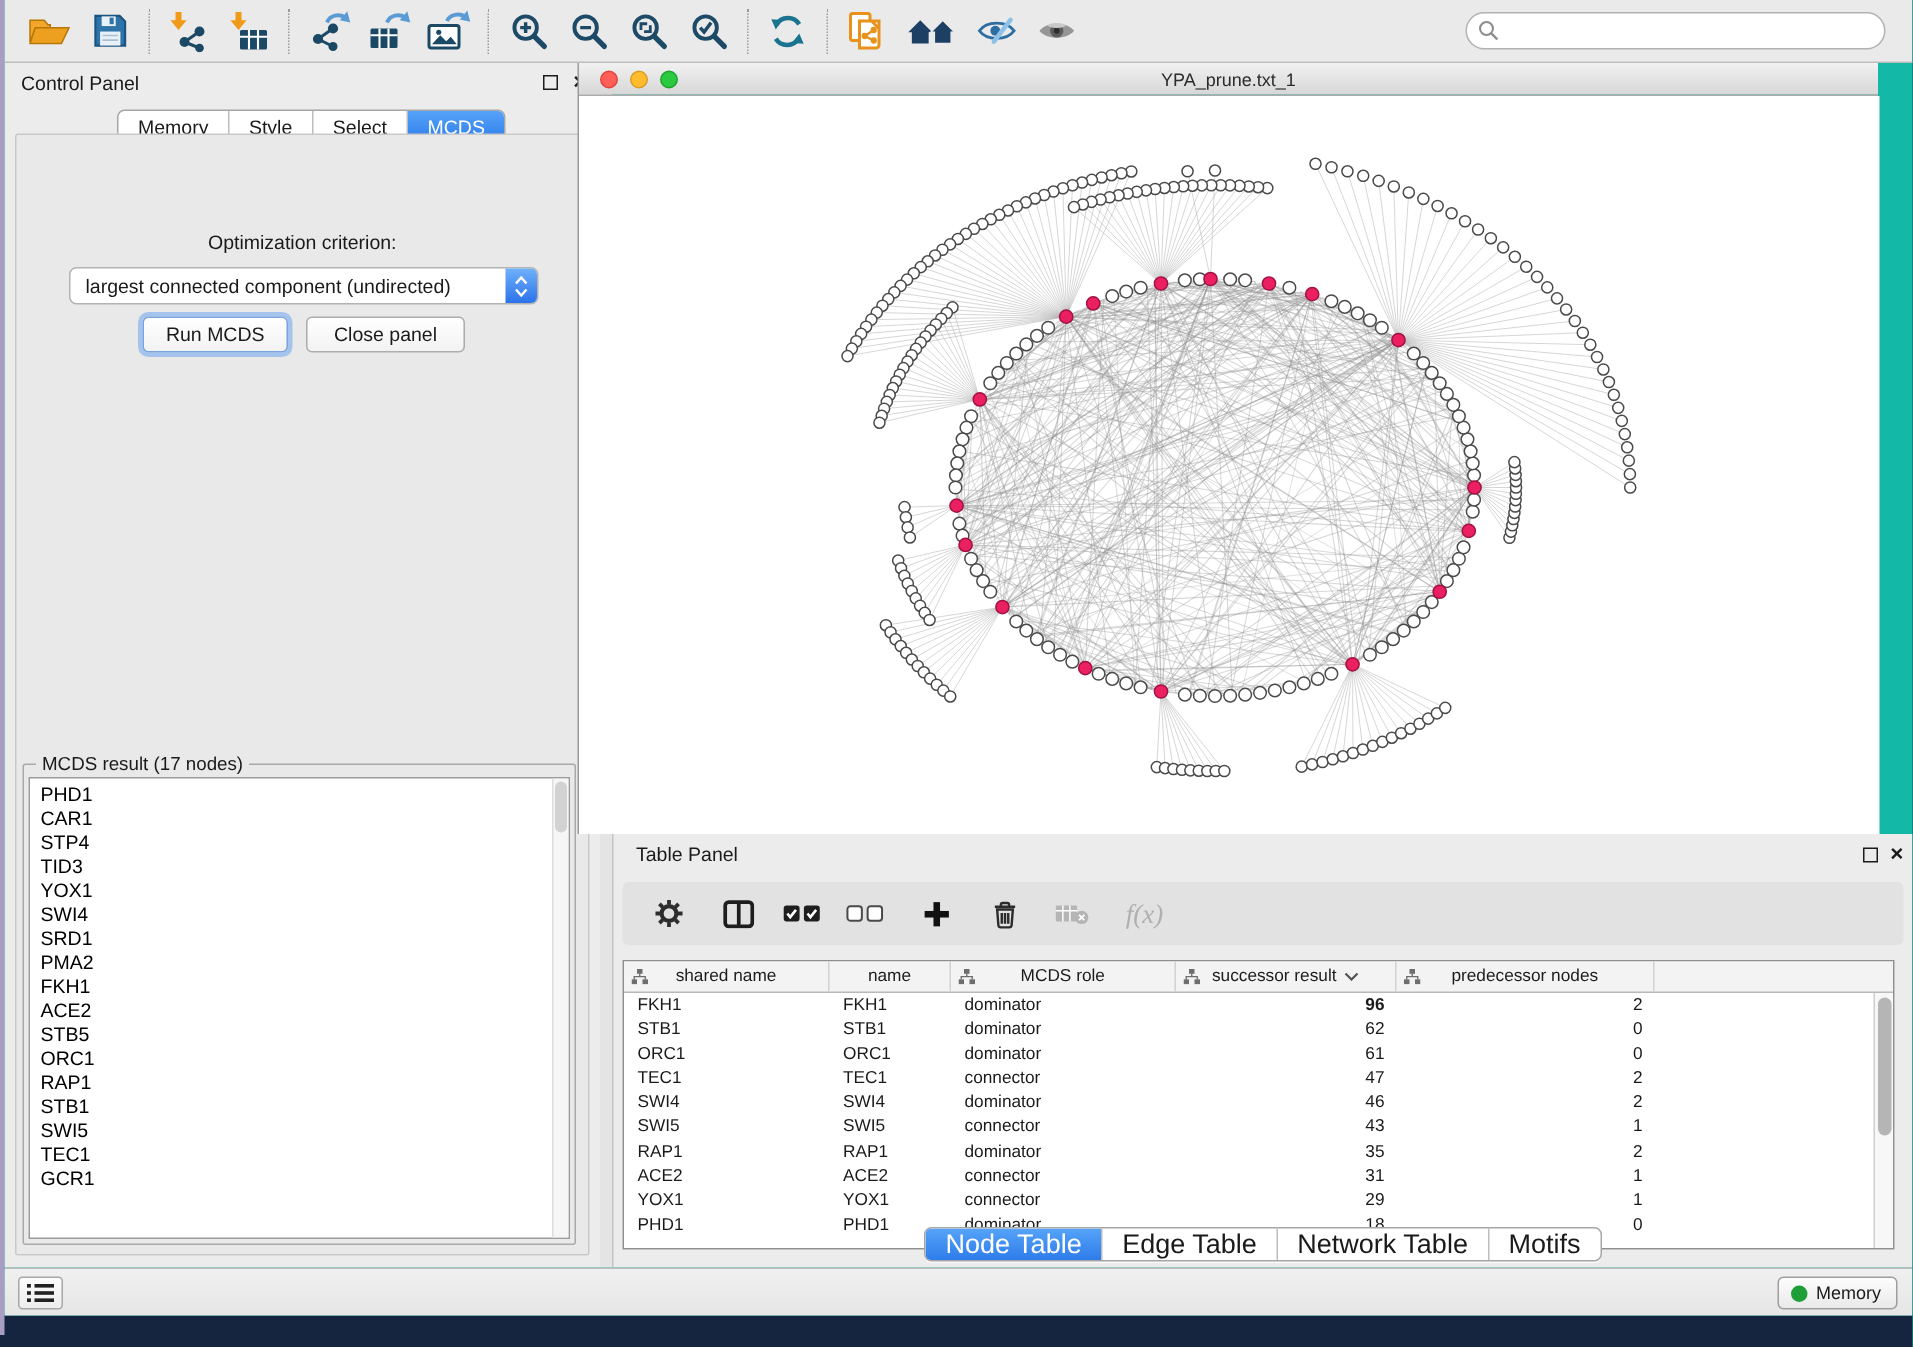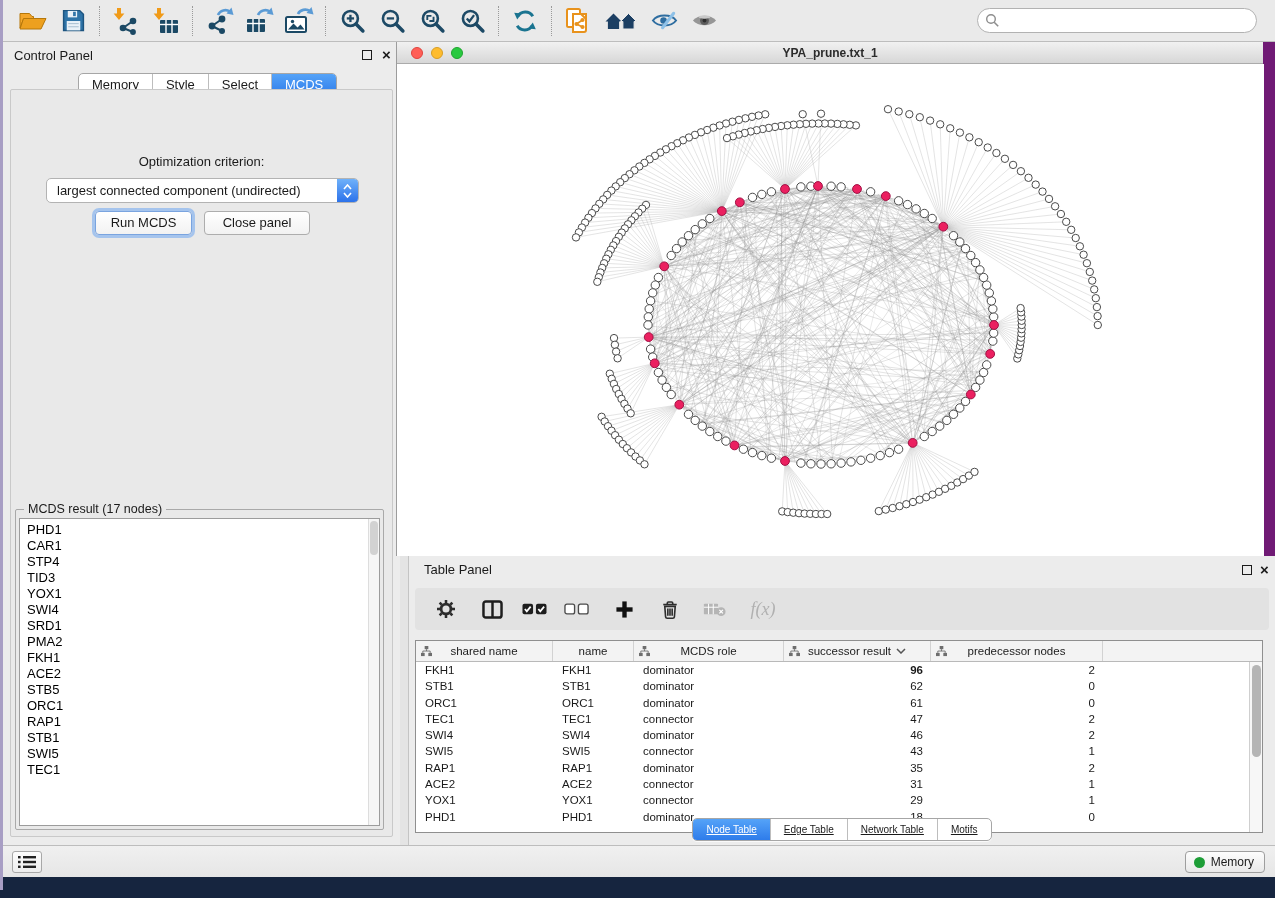--- a/index.html
+++ b/index.html
@@ -1,19 +1,19 @@
 <!DOCTYPE html>
 <html><head>
 <meta charset="utf-8">
 <style>
   * { box-sizing: border-box; margin:0; padding:0; }
   html,body { width:1275px; height:898px; overflow:hidden; }
   body { background:#16253f; font-family:"Liberation Sans", sans-serif; position:relative; color:#1a1a1a; }
   .left-strip { position:absolute; left:0; top:0; width:3px; height:890px; background:#a89ec4; }
-  .app { position:absolute; left:3px; top:0; width:1272px; height:877px; background:#701a75; }
+  .app { position:absolute; left:3px; top:0; width:1272px; height:877px; background:#14b8a6; }
 
   
   .toolbar { position:absolute; left:0; top:0; width:100%; height:42px; background:#eaeaea;
              border-bottom:1px solid #bdbdbd; display:flex; align-items:center; padding:0 10px; }
   .tbtn { display:flex; align-items:center; justify-content:center; width:40px; height:36px; cursor:default; }
   .tsep { width:1px; height:30px; border-left:1px dotted #9a9a9a; margin:0 6px; }
   .search-wrap { margin-left:auto; position:relative; width:280px; height:25px; margin-right:8px; }
   .search-wrap input { width:100%; height:100%; border:1px solid #b2b2b2; border-radius:13px; background:#fff;
                        padding-left:26px; font-size:12px; outline:none; font-family:"Liberation Sans",sans-serif; }
   .search-glass { position:absolute; left:8px; top:5px; }
@@ -45,21 +45,21 @@
   .mcds-list { position:absolute; left:3px; top:8px; right:3px; bottom:3px; background:#fff; border:1px solid #9c9c9c; overflow:hidden; }
   .mcds-item { font-size:13px; line-height:16px; padding-left:7px; color:#000; }
   .list-scroll { position:absolute; right:0; top:0; bottom:0; width:11px; background:#f6f6f6; border-left:1px solid #ddd; }
   .list-thumb { position:absolute; top:2px; left:1px; width:8px; height:34px; background:#d2d2d2; border-radius:4px; }
 
   
   .vsplit { position:absolute; left:397px; top:42px; width:8px; bottom:32px; background:#e4e4e4; }
   .vsplit-grip { position:absolute; left:1px; top:406px; width:5px; height:13px; background:#d0d0d0; border:1px solid #a8a8a8; }
 
   
-  .netwin { position:absolute; left:393px; top:42px; width:867px; height:514px; border-left:1px solid #9c9c9c;font-weight:bold; }
+  .netwin { position:absolute; left:382px; top:42px; width:867px; height:514px; border-left:1px solid #9c9c9c; }
   .net-titlebar { position:absolute; left:0; top:0; width:100%; height:22px; background:linear-gradient(#f1f1f1,#d7d7d7);
                   border-bottom:1px solid #ababab; }
   .tl { position:absolute; top:5px; width:12px; height:12px; border-radius:50%; }
   .net-title { position:absolute; width:100%; text-align:center; top:4px; font-size:12px; color:#2b2b2b; }
   .net-canvas { position:absolute; left:0; top:22px; width:867px; height:492px; background:#fff; }
 
   
   .tpanel { position:absolute; left:405px; top:556px; width:867px; bottom:32px; background:#ececec; border-left:1px solid #c4c4c4; }
   .tp-toolbar { position:absolute; left:6px; top:32px; right:6px; height:42px; background:#e2e2e2; border-radius:4px;
                 display:flex; align-items:center; }
@@ -69,21 +69,21 @@
   .thead { display:flex; height:21px; background:#f3f3f3; border-bottom:1px solid #b9b9b9; }
   .th { display:flex; align-items:center; justify-content:center; gap:5px; font-size:11.5px; color:#1c1c1c;
         border-right:1px solid #d2d2d2; position:relative; }
   .th .colicon { position:absolute; left:5px; top:5px; }
   .trow { display:flex; height:16.3px; }
   .td { font-size:11.5px; line-height:16.3px; padding-left:9px; white-space:nowrap; overflow:hidden; }
   .td.num { text-align:right; padding-right:8px; padding-left:0; }
   .tbl-scroll { position:absolute; right:0; top:21px; bottom:0; width:13px; background:#f7f7f7; border-left:1px solid #cfcfcf; }
   .tbl-thumb { position:absolute; left:2px; top:3px; width:9px; height:92px; background:#b5b5b5; border-radius:4.5px; }
   .tp-tabs { position:absolute; left:0; right:0; bottom:4px; display:flex; justify-content:center; }
-  .tp-tabs .tab { padding:2px 13px; font-size:10px;text-decoration:underline; }
+  .tp-tabs .tab { padding:2px 13px; font-size:18px; }
 
   
   .statusbar { position:absolute; left:0; bottom:0; width:100%; height:32px; background:linear-gradient(#f0f0f0,#e6e6e6);
                border-top:1px solid #bdbdbd; }
   .list-btn { position:absolute; left:9px; top:5px; width:30px; height:22px; background:linear-gradient(#fdfdfd,#ededed);
               border:1px solid #a8a8a8; border-radius:3px; display:flex; align-items:center; justify-content:center; }
   .mem-btn { position:absolute; right:10px; top:5px; height:22px; padding:0 10px 0 8px; background:linear-gradient(#fdfdfd,#e9e9e9);
              border:1px solid #9e9e9e; border-radius:4px; display:flex; align-items:center; gap:6px; font-size:12px; }
   .mem-dot { width:11px; height:11px; border-radius:50%; }
 </style>
@@ -301,20 +301,21 @@
             <div class="mcds-item">SRD1</div>
             <div class="mcds-item">PMA2</div>
             <div class="mcds-item">FKH1</div>
             <div class="mcds-item">ACE2</div>
             <div class="mcds-item">STB5</div>
             <div class="mcds-item">ORC1</div>
             <div class="mcds-item">RAP1</div>
             <div class="mcds-item">STB1</div>
             <div class="mcds-item">SWI5</div>
             <div class="mcds-item">TEC1</div>
+            <div class="mcds-item">GCR1</div>
             <div class="list-scroll">
               <div class="list-thumb"></div>
             </div>
         </div>
       </div>
     </div>
   </div>
 
   <div class="vsplit">
     <div class="vsplit-grip"></div>

